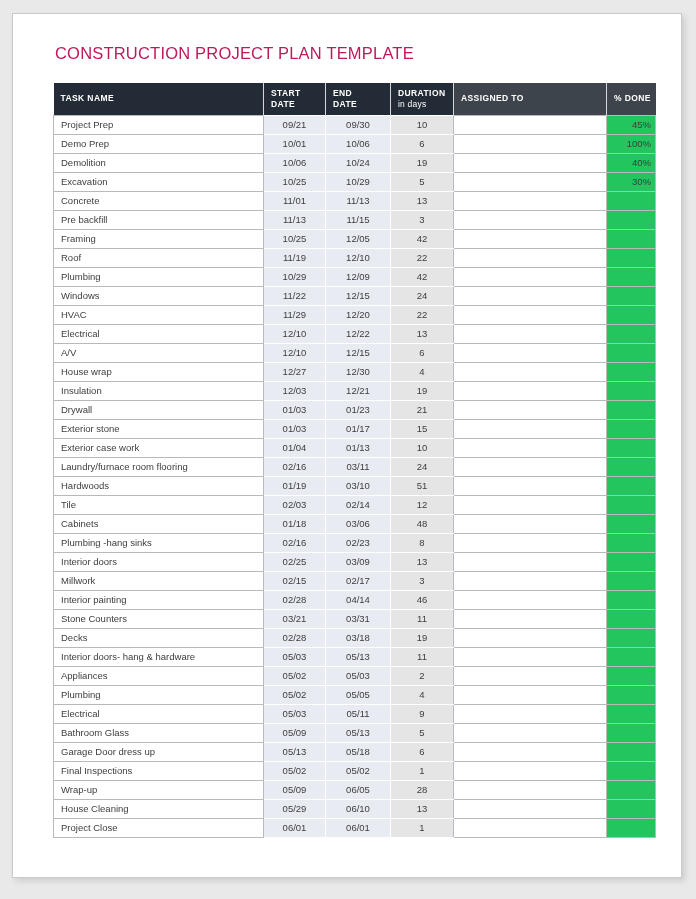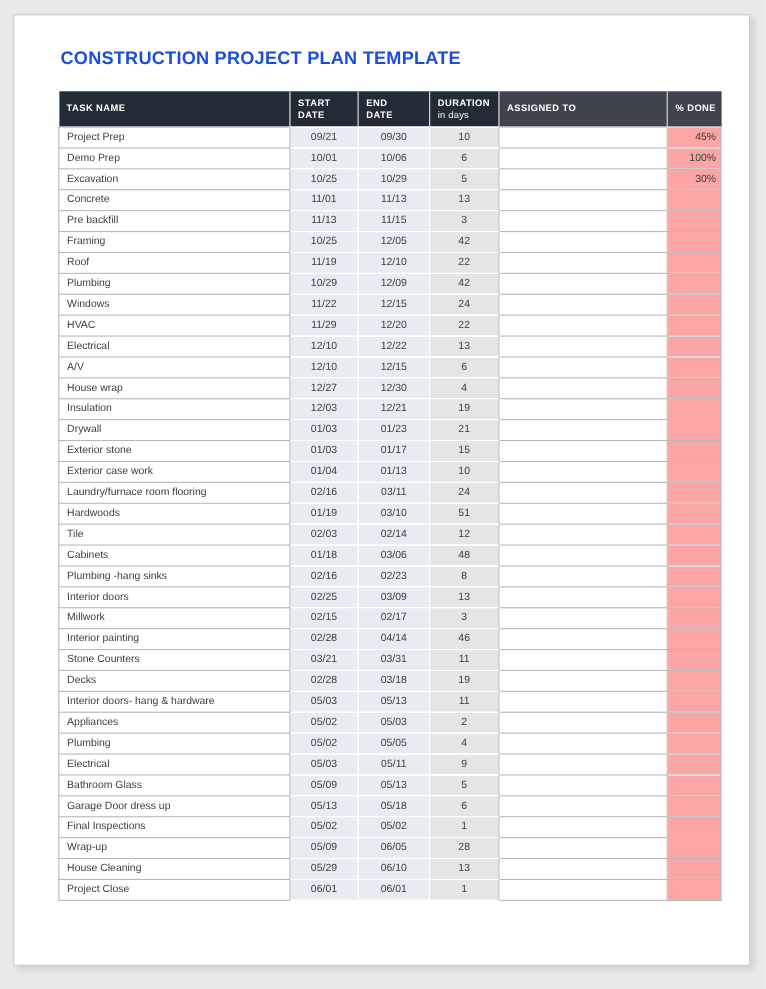--- a/index.html
+++ b/index.html
@@ -19,22 +19,22 @@
     height: 863px;
     background: #ffffff;
     border: 1px solid #c9c9c9;
     box-shadow: 3px 3px 6px rgba(0,0,0,0.12);
   }
   .doc-title {
     position: absolute;
     left: 42px;
     top: 30px;
     font-size: 16.5px;
-    font-weight: 700;
-    color: #1d4ed8;
+    font-weight: 400;
+    color: #be185d;
     letter-spacing: 0.2px;
     white-space: nowrap;
   }
   table.plan {
     position: absolute;
     left: 40px;
     top: 69px;
     width: 602px;
     border-collapse: collapse;
     table-layout: fixed;
@@ -74,21 +74,21 @@
     border-color: #ffffff;
   }
   td.c-dur {
     background: #e5e5e5;
     text-align: center;
     border-color: #ffffff;
     border-right-color: #b4bac7;
   }
   td.c-assigned { background: #ffffff; }
   td.c-done {
-    background: #fca5a5;
+    background: #22c55e;
     text-align: right;
     padding-right: 4px;
   }
 </style>
 </head>
 <body>
 
 <div class="page">
   <div class="doc-title">CONSTRUCTION PROJECT PLAN TEMPLATE</div>
 
@@ -131,20 +131,28 @@
   </tr>
         <tr>
     <td class="c-task">Demo Prep</td>
     <td class="c-date">10/01</td>
     <td class="c-date">10/06</td>
     <td class="c-dur">6</td>
     <td class="c-assigned"></td>
     <td class="c-done">100%</td>
   </tr>
         <tr>
+    <td class="c-task">Demolition</td>
+    <td class="c-date">10/06</td>
+    <td class="c-date">10/24</td>
+    <td class="c-dur">19</td>
+    <td class="c-assigned"></td>
+    <td class="c-done">40%</td>
+  </tr>
+        <tr>
     <td class="c-task">Excavation</td>
     <td class="c-date">10/25</td>
     <td class="c-date">10/29</td>
     <td class="c-dur">5</td>
     <td class="c-assigned"></td>
     <td class="c-done">30%</td>
   </tr>
         <tr>
     <td class="c-task">Concrete</td>
     <td class="c-date">11/01</td>

